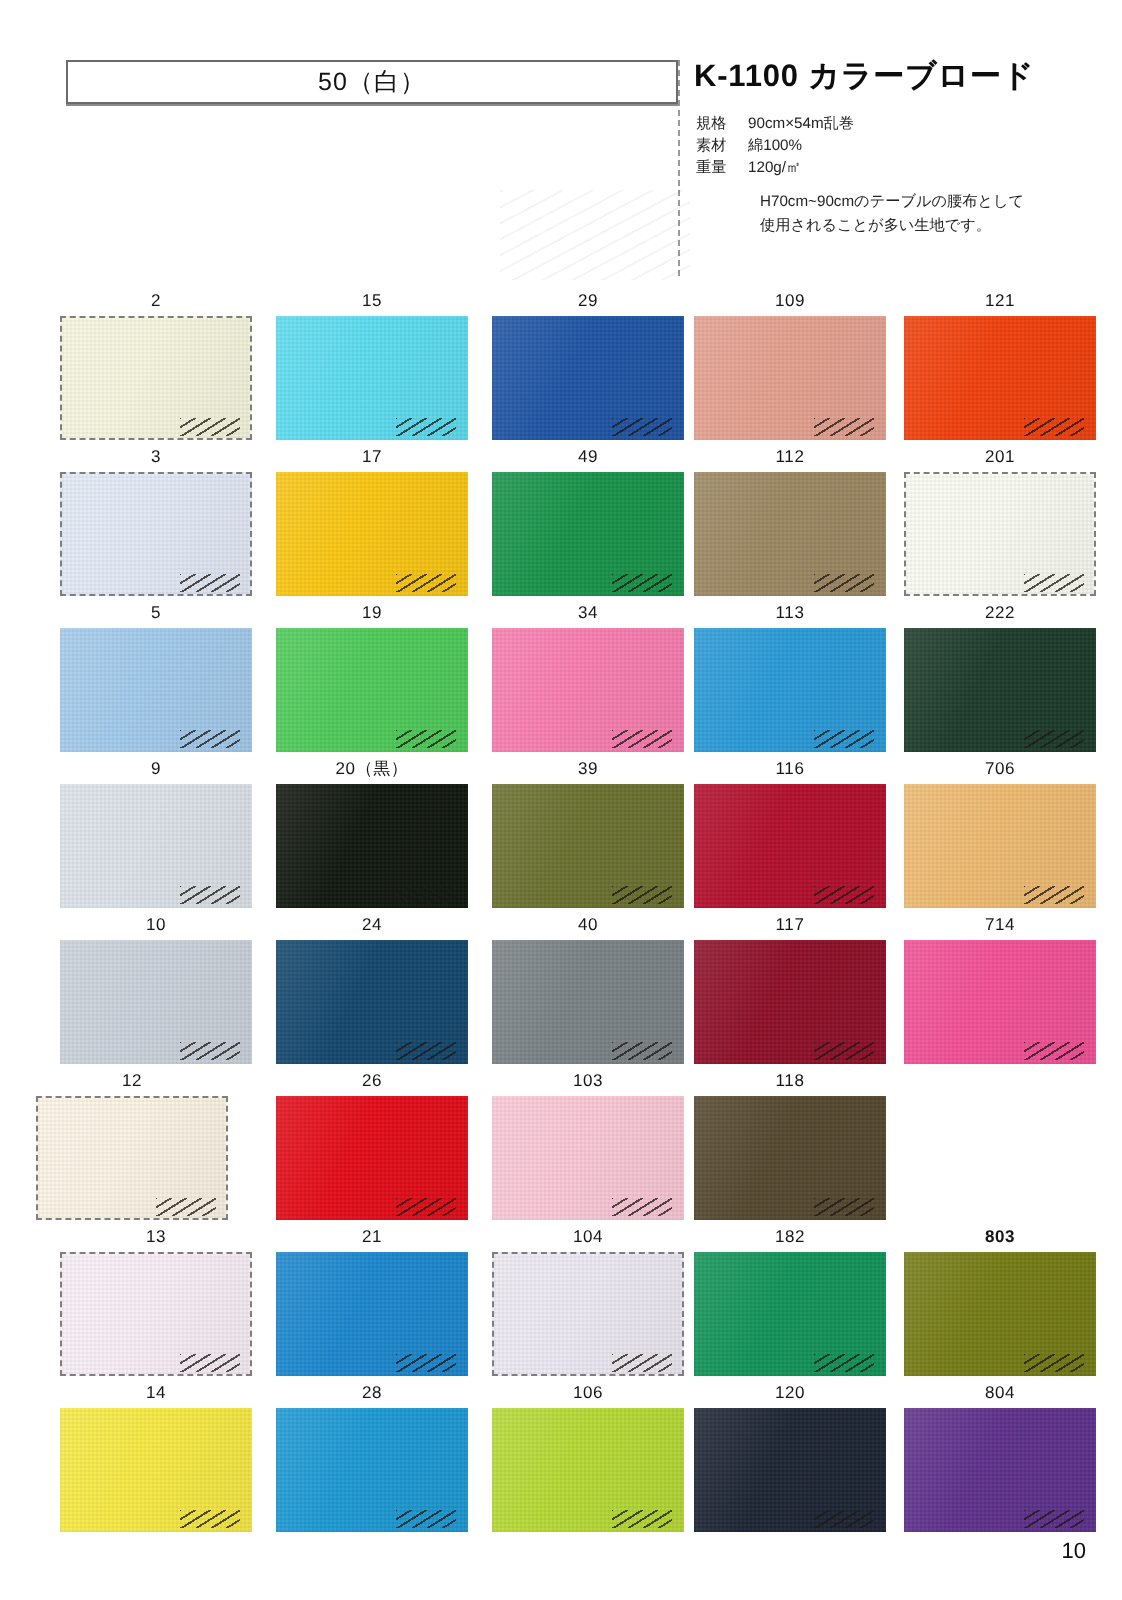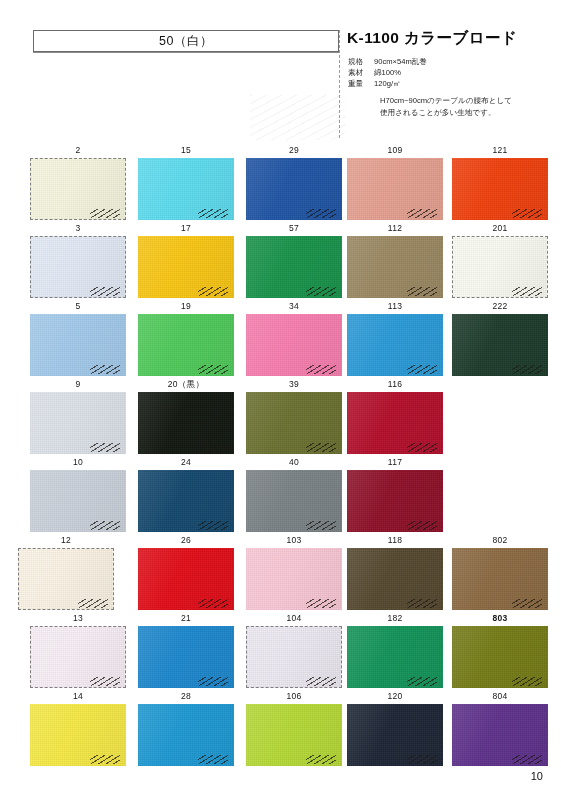--- a/index.html
+++ b/index.html
@@ -282,21 +282,21 @@
         </div>
       </div>
       <div class="swatch-cell" style="left: 136px;">
         <div class="swatch-label">17</div>
         <div class="swatch-chip-wrap">
           <div class="swatch-chip" title="17" style="background: rgb(250, 199, 19);"></div>
           <div class="fray"></div>
         </div>
       </div>
       <div class="swatch-cell" style="left: 244px;">
-        <div class="swatch-label">57</div>
+        <div class="swatch-label">49</div>
         <div class="swatch-chip-wrap">
           <div class="swatch-chip" title="33" style="background: rgb(24, 148, 74);"></div>
           <div class="fray"></div>
         </div>
       </div>
       <div class="swatch-cell" style="left: 345px;">
         <div class="swatch-label">112</div>
         <div class="swatch-chip-wrap">
           <div class="swatch-chip" title="112" style="background: rgb(156, 136, 98);"></div>
           <div class="fray"></div>
@@ -369,20 +369,27 @@
           <div class="fray"></div>
         </div>
       </div>
       <div class="swatch-cell" style="left: 345px;">
         <div class="swatch-label">116</div>
         <div class="swatch-chip-wrap">
           <div class="swatch-chip" title="116" style="background: rgb(179, 14, 43);"></div>
           <div class="fray"></div>
         </div>
       </div>
+      <div class="swatch-cell" style="left: 450px;">
+        <div class="swatch-label">706</div>
+        <div class="swatch-chip-wrap">
+          <div class="swatch-chip" title="706" style="background: rgb(238, 187, 114);"></div>
+          <div class="fray"></div>
+        </div>
+      </div>
     </div>
     <div class="swatch-row">
       <div class="swatch-cell" style="left: 28px;">
         <div class="swatch-label">10</div>
         <div class="swatch-chip-wrap">
           <div class="swatch-chip" title="10" style="background: rgb(203, 210, 219);"></div>
           <div class="fray"></div>
         </div>
       </div>
       <div class="swatch-cell" style="left: 136px;">
@@ -396,20 +403,27 @@
         <div class="swatch-label">40</div>
         <div class="swatch-chip-wrap">
           <div class="swatch-chip" title="40" style="background: rgb(123, 130, 134);"></div>
           <div class="fray"></div>
         </div>
       </div>
       <div class="swatch-cell" style="left: 345px;">
         <div class="swatch-label">117</div>
         <div class="swatch-chip-wrap">
           <div class="swatch-chip" title="117" style="background: rgb(142, 16, 40);"></div>
+          <div class="fray"></div>
+        </div>
+      </div>
+      <div class="swatch-cell" style="left: 450px;">
+        <div class="swatch-label">714</div>
+        <div class="swatch-chip-wrap">
+          <div class="swatch-chip" title="714" style="background: rgb(243, 81, 150);"></div>
           <div class="fray"></div>
         </div>
       </div>
     </div>
     <div class="swatch-row">
       <div class="swatch-cell" style="left: 16px;">
         <div class="swatch-label">12</div>
         <div class="swatch-chip-wrap">
           <div class="swatch-chip pale" title="12" style="background: rgb(251, 244, 229);"></div>
           <div class="fray"></div>
@@ -429,27 +443,20 @@
           <div class="fray"></div>
         </div>
       </div>
       <div class="swatch-cell" style="left: 345px;">
         <div class="swatch-label">118</div>
         <div class="swatch-chip-wrap">
           <div class="swatch-chip" title="118" style="background: rgb(85, 72, 47);"></div>
           <div class="fray"></div>
         </div>
       </div>
-      <div class="swatch-cell" style="left: 450px;">
-        <div class="swatch-label">802</div>
-        <div class="swatch-chip-wrap">
-          <div class="swatch-chip" title="802" style="background: rgb(140, 106, 66);"></div>
-          <div class="fray"></div>
-        </div>
-      </div>
     </div>
     <div class="swatch-row">
       <div class="swatch-cell" style="left: 28px;">
         <div class="swatch-label">13</div>
         <div class="swatch-chip-wrap">
           <div class="swatch-chip pale" title="13" style="background: rgb(248, 239, 246);"></div>
           <div class="fray"></div>
         </div>
       </div>
       <div class="swatch-cell" style="left: 136px;">

